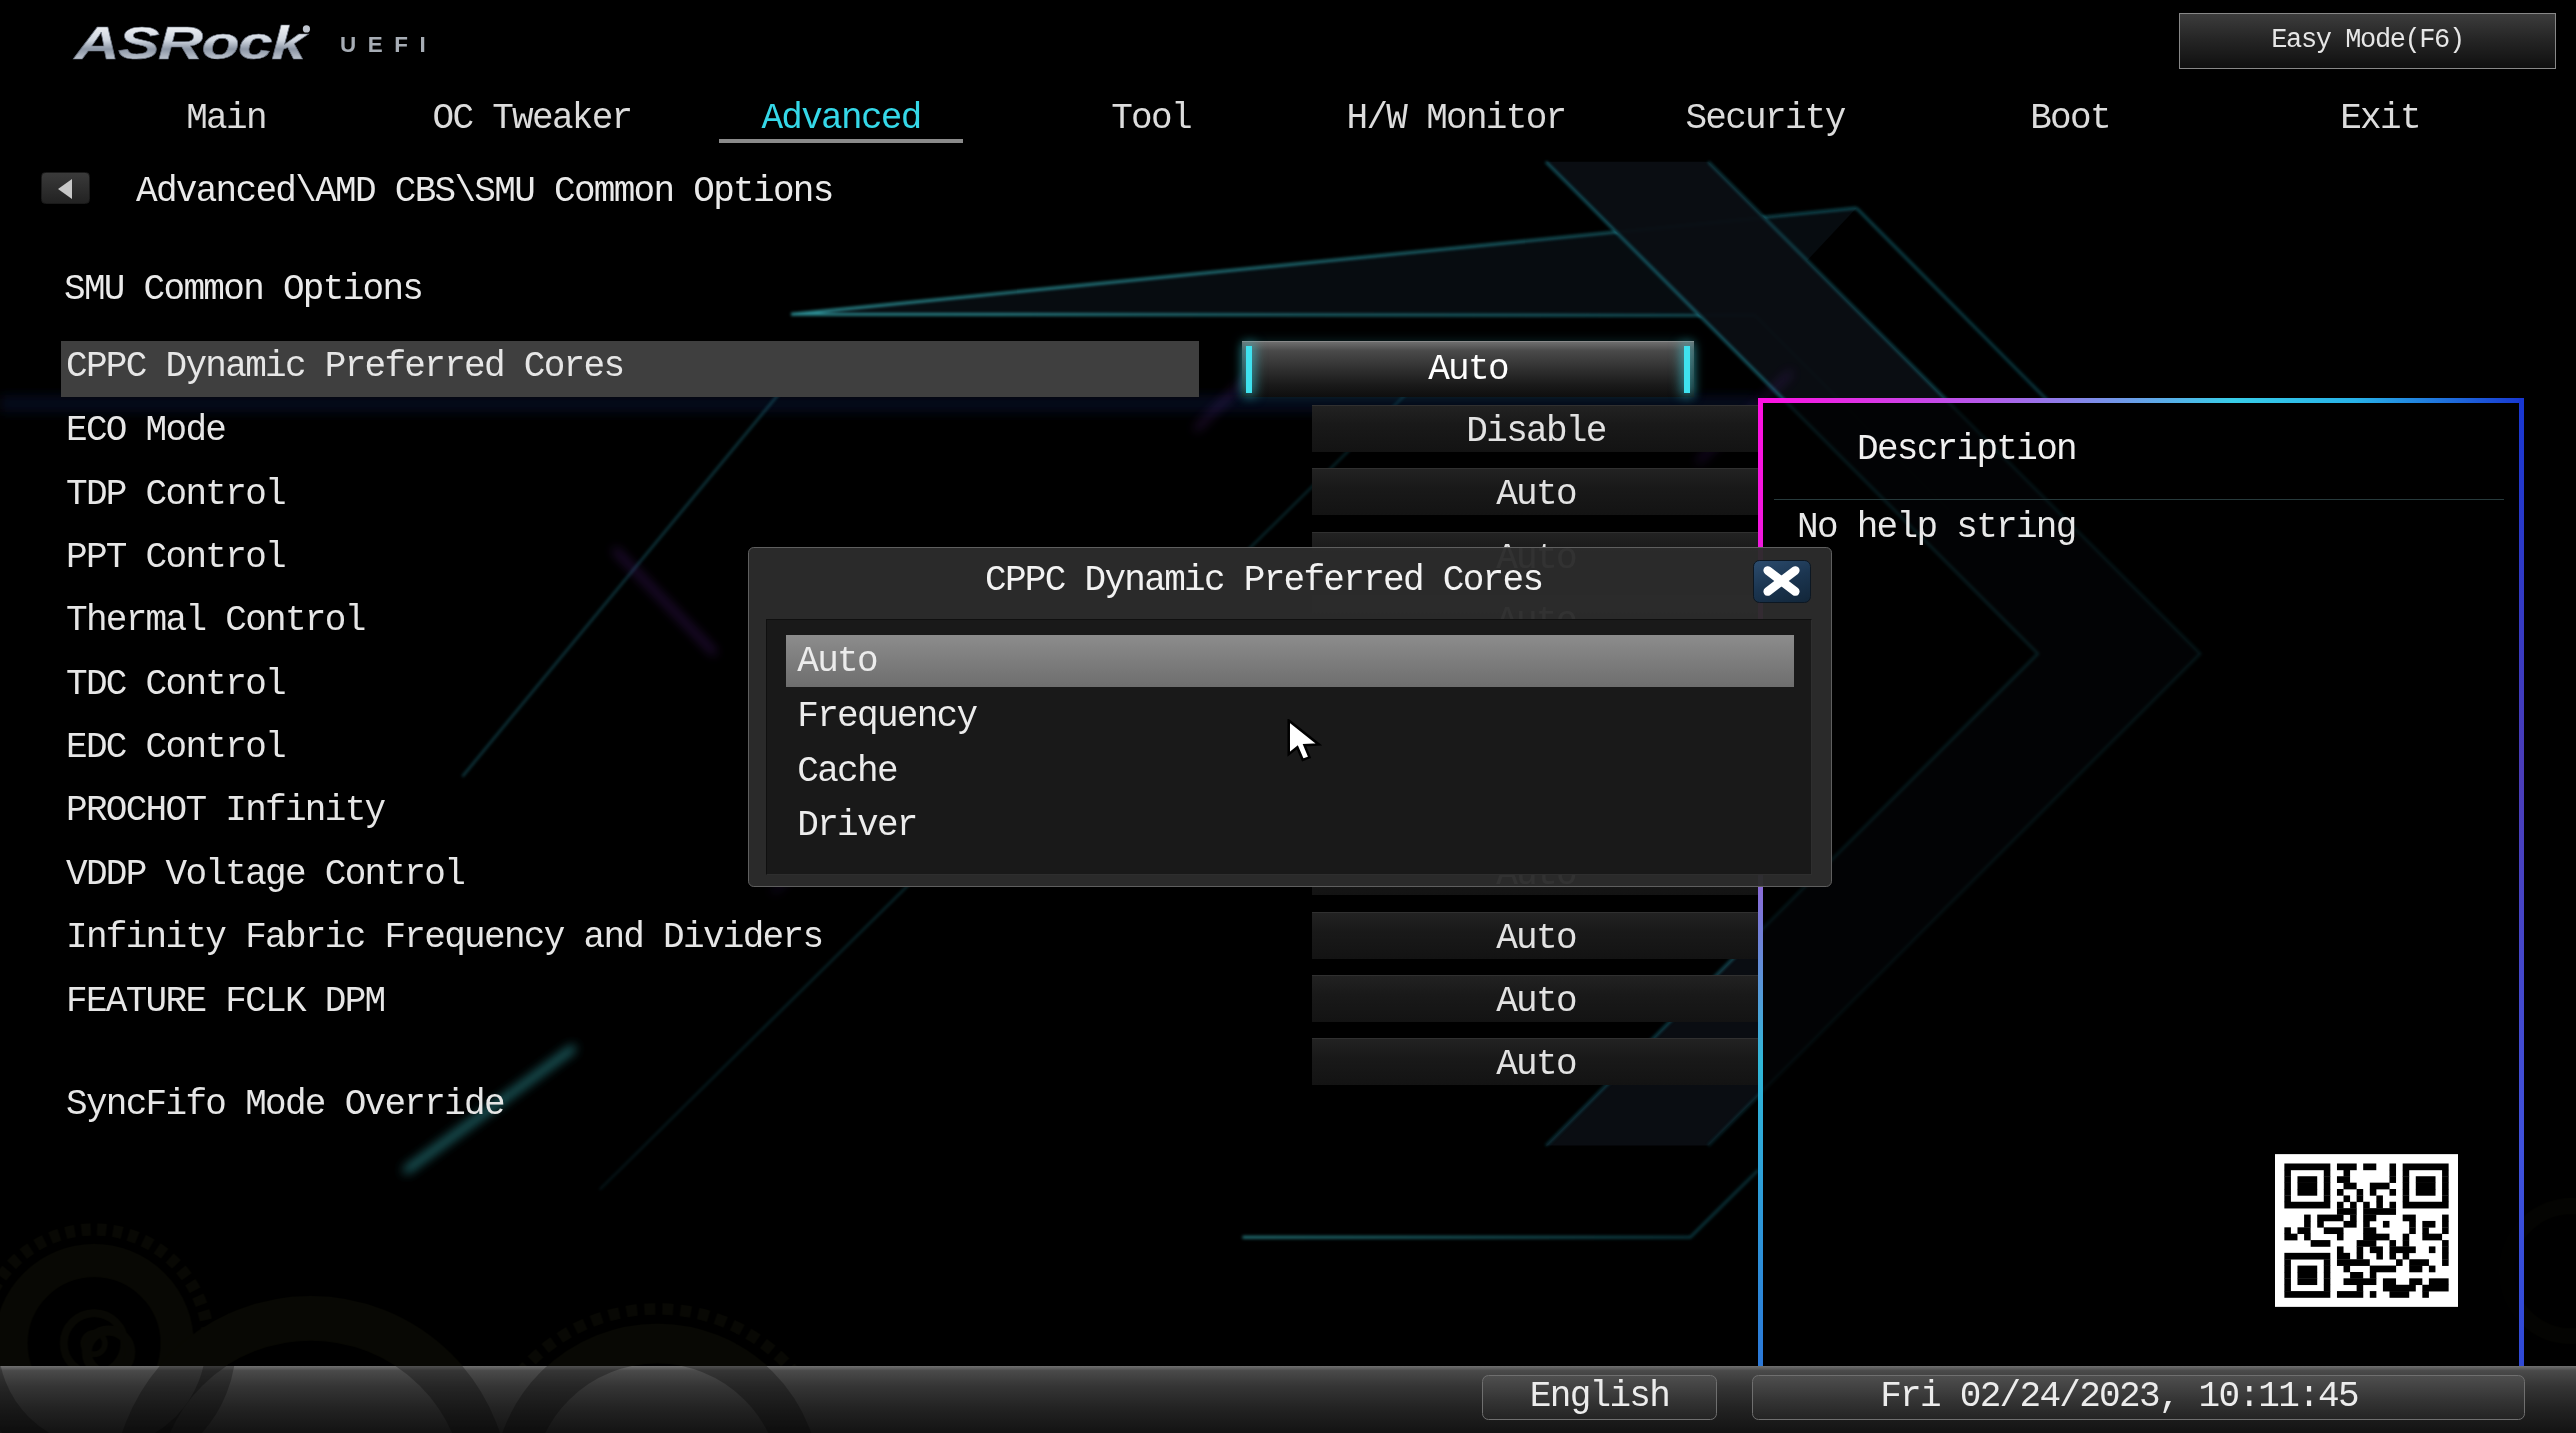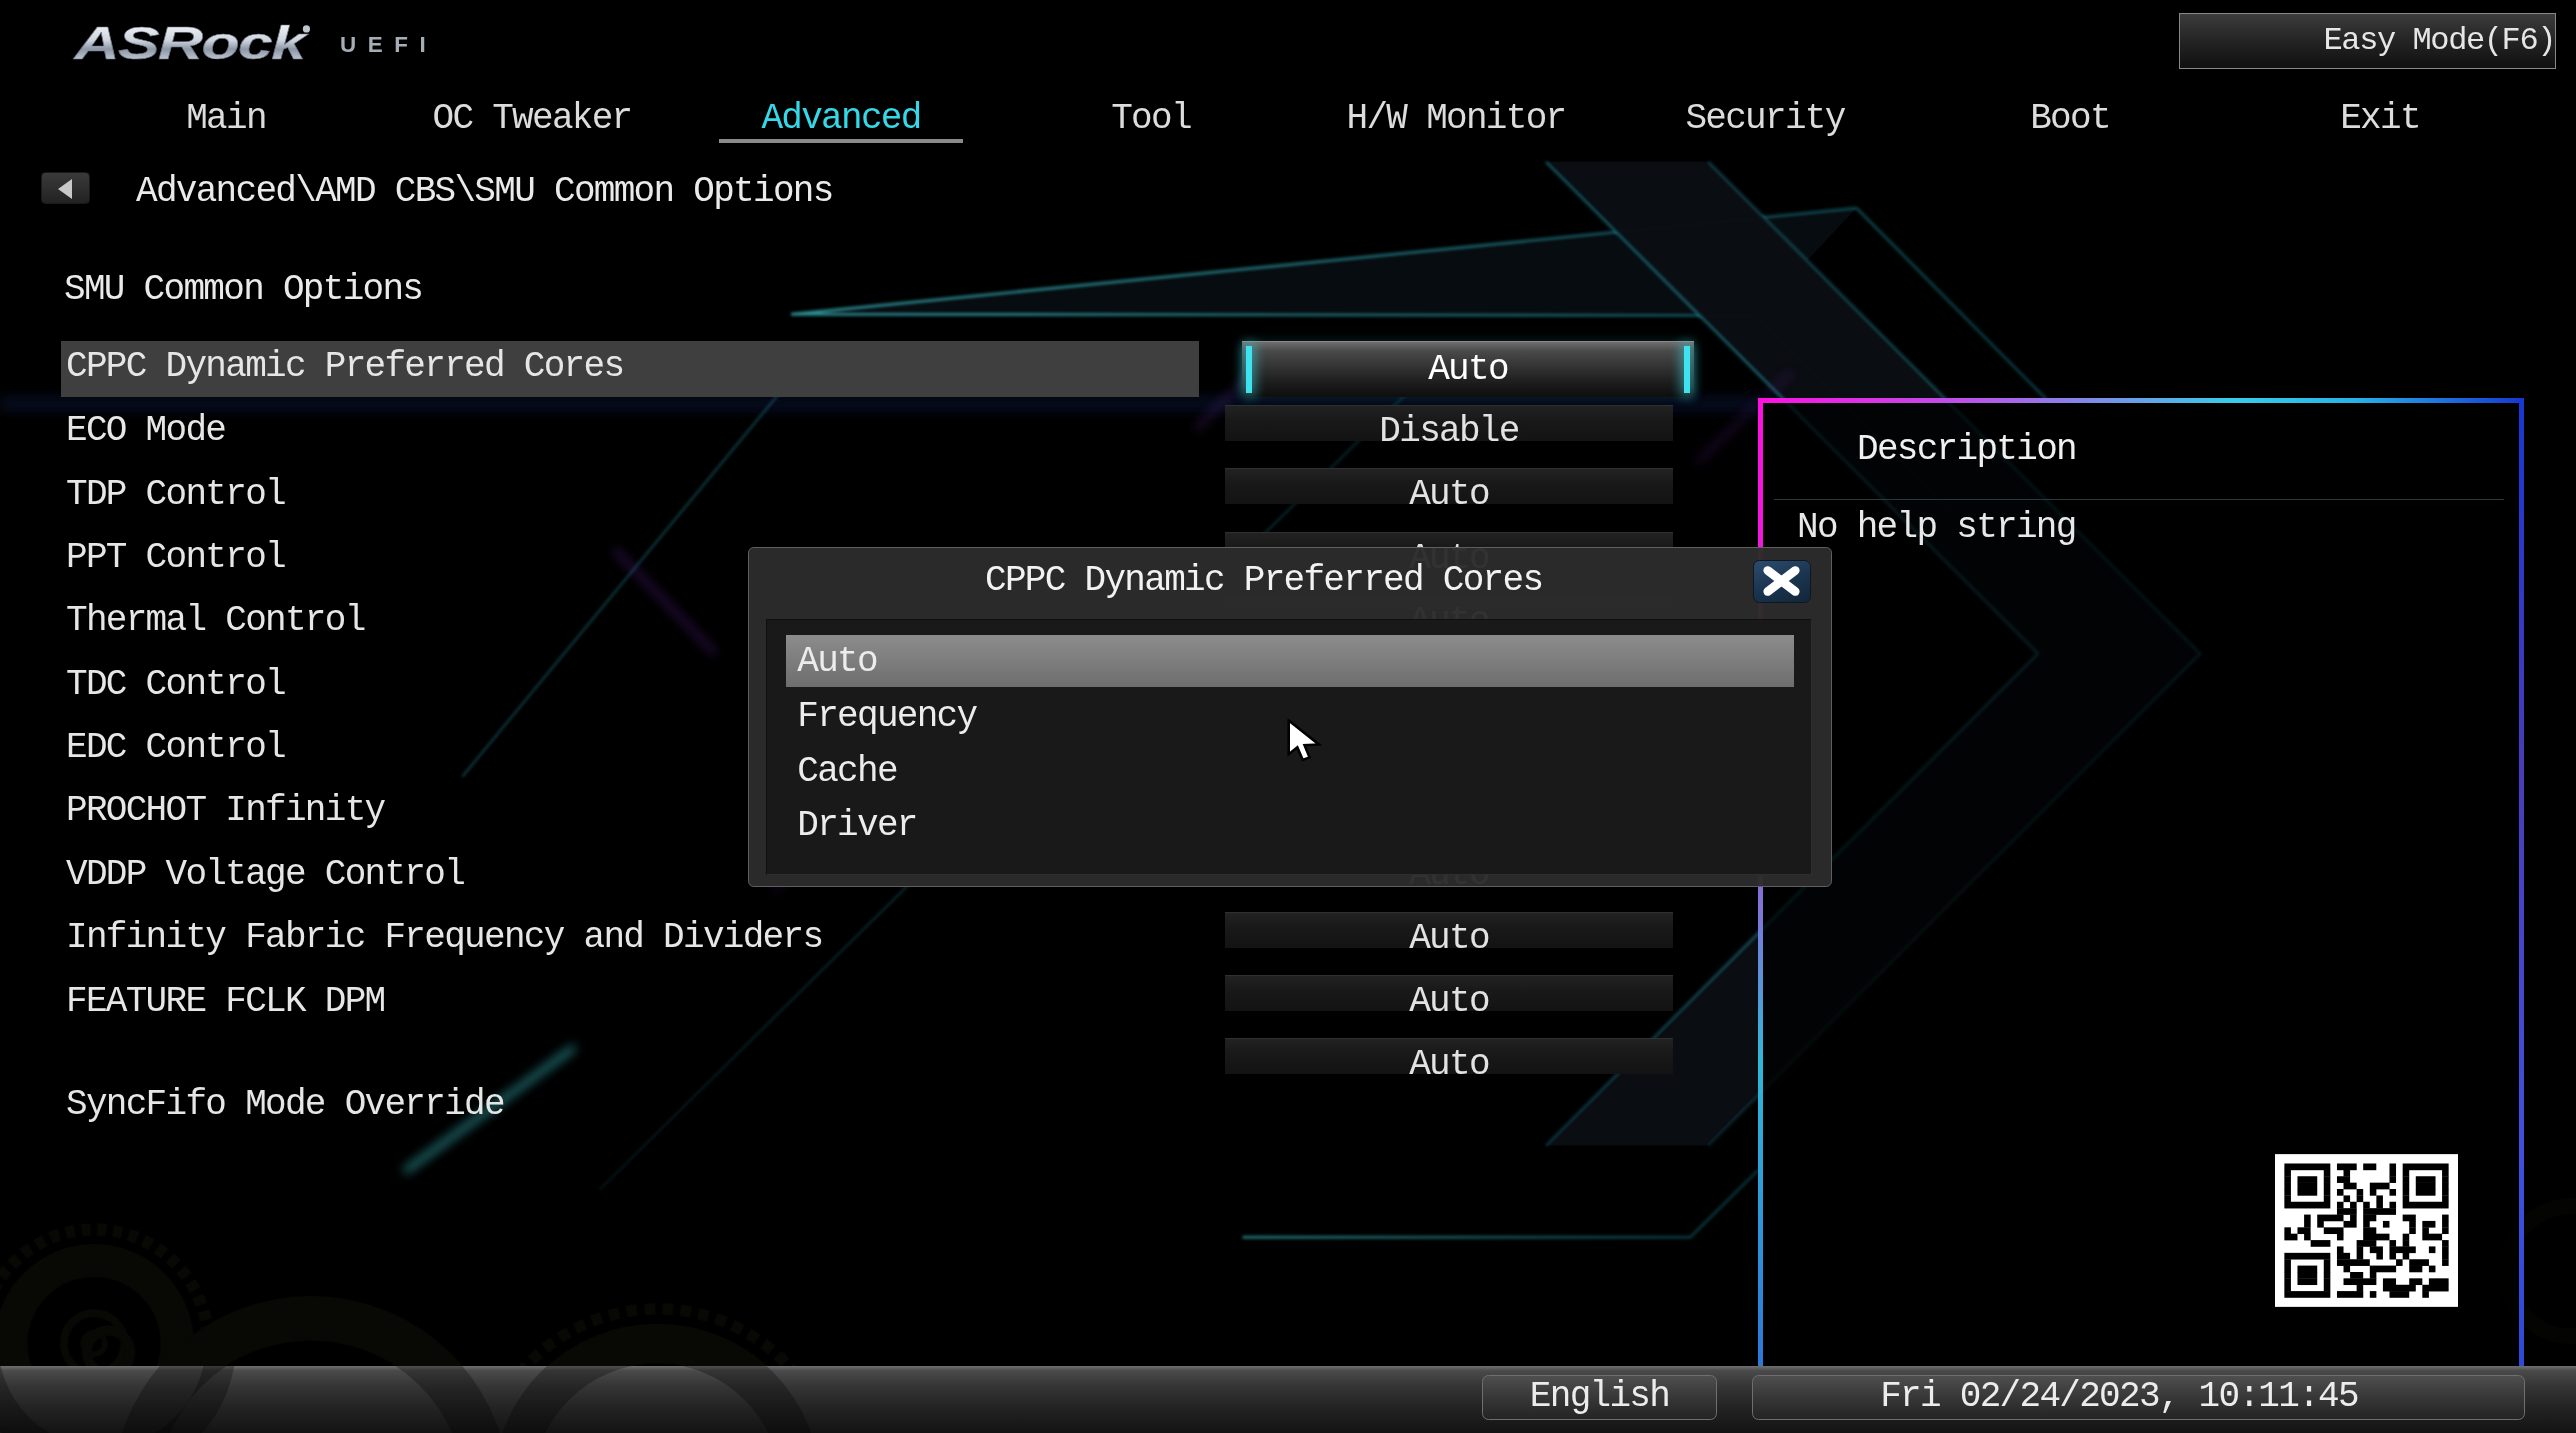--- a/index.html
+++ b/index.html
@@ -1,30 +1,30 @@
 <!DOCTYPE html>
 <html style="font-size:11.6px"><head><meta charset="utf-8"><style>
 *{margin:0;padding:0;box-sizing:border-box}
 html,body{width:2576px;height:1433px;background:#000;overflow:hidden;position:relative;font-family:"Liberation Mono",monospace;-webkit-font-smoothing:antialiased;letter-spacing:-1.7px}
 .abs{position:absolute}
 #bgart{position:absolute;left:0;top:0;z-index:0}
 
 #uefi{position:absolute;left:340px;top:32px;font-family:"Liberation Sans",sans-serif;font-weight:bold;font-size:22.4px;letter-spacing:11.6px;color:#a7adb5;z-index:2}
-#easy{position:absolute;left:2179px;top:13px;width:377px;height:56px;border:1.4px solid #888;background:linear-gradient(180deg,#3c3c3c,#262626 45%,#101010);z-index:2;color:#e6e6e6;font-size:32px;letter-spacing:-1.4px;text-align:right;line-height:53px}
+#easy{position:absolute;left:2179px;top:13px;width:377px;height:56px;border:1.4px solid #888;background:linear-gradient(180deg,#3c3c3c,#262626 45%,#101010);z-index:2;color:#e6e6e6;font-size:27px;letter-spacing:-1.4px;text-align:center;line-height:53px}
 .mi{position:absolute;top:102px;height:33px;line-height:33px;font-size:36px;color:#dcdcdc;transform:translateX(-50%);z-index:2;white-space:nowrap}
 .mi.adv{color:#35d8e8}
 #undl{position:absolute;left:719px;top:139px;width:244px;height:4.3px;background:#8a8a8a;z-index:2}
 #backbtn{position:absolute;left:41px;top:172px;width:49px;height:32px;background:linear-gradient(180deg,#3a3a3a,#222);border:1.4px solid #1a1a1a;border-radius:4.3px;z-index:2}
 #backbtn:after{content:"";position:absolute;left:16px;top:5.8px;border-right:14.4px solid #c8c8c8;border-top:10px solid transparent;border-bottom:10px solid transparent}
 #crumb{position:absolute;left:136px;top:171px;font-size:36px;color:#eaeaea;z-index:2;white-space:nowrap}
 #smu{position:absolute;left:64px;top:269px;font-size:36px;color:#eaeaea;z-index:2}
 
 .lbl{position:absolute;left:66px;height:49px;line-height:49px;font-size:36px;color:#e6e6e6;z-index:2;white-space:nowrap}
 #selbar{position:absolute;left:61px;top:341px;width:1138px;height:56px;background:#3f3f3f;z-index:1}
-.vbox{position:absolute;left:1225px;width:448px;height:36px;background:linear-gradient(180deg,#222,#191919 40%,#131313);border-top:1.4px solid #303030;z-index:1}
+.vbox{position:absolute;left:1312px;width:448px;height:47px;background:linear-gradient(180deg,#222,#191919 40%,#131313);border-top:1.4px solid #303030;z-index:1}
 .vbox .vt{position:absolute;left:0;right:0;text-align:center;line-height:52px;font-size:36px;color:#e2e2e2}
 .vbox.sel{left:1242px;width:452px;height:56px;background:linear-gradient(180deg,#6e6e6e 0,#4a4a4a 16%,#333 45%,#1a1a1a 78%,#0e0e0e);border-top:1.4px solid #8a8a8a;box-shadow:0 0 10px rgba(64,220,235,.18)}
 .vbox.sel .vt{line-height:56px;color:#fff}
 .cb{position:absolute;top:3.6px;bottom:3.6px;width:6.5px;background:#3fe2ef;box-shadow:0 0 11.6px 2.9px rgba(64,225,240,.55);z-index:2}
 .cb.l{left:3.6px} .cb.r{right:3.6px}
 
 #desc{position:absolute;left:1758px;top:398px;width:766px;height:1072px;z-index:3;background:rgba(0,0,0,0.72)}
 #desc .bt,#desc .bb{position:absolute;left:0;right:0;height:5px}
 #desc .bl,#desc .br{position:absolute;top:0;bottom:0;width:5px}
 #desc .bt{top:0;background:linear-gradient(90deg,#ff10e2,#b45bea 30%,#38cde8 62%,#28b2e8 78%,#1837d2)}

